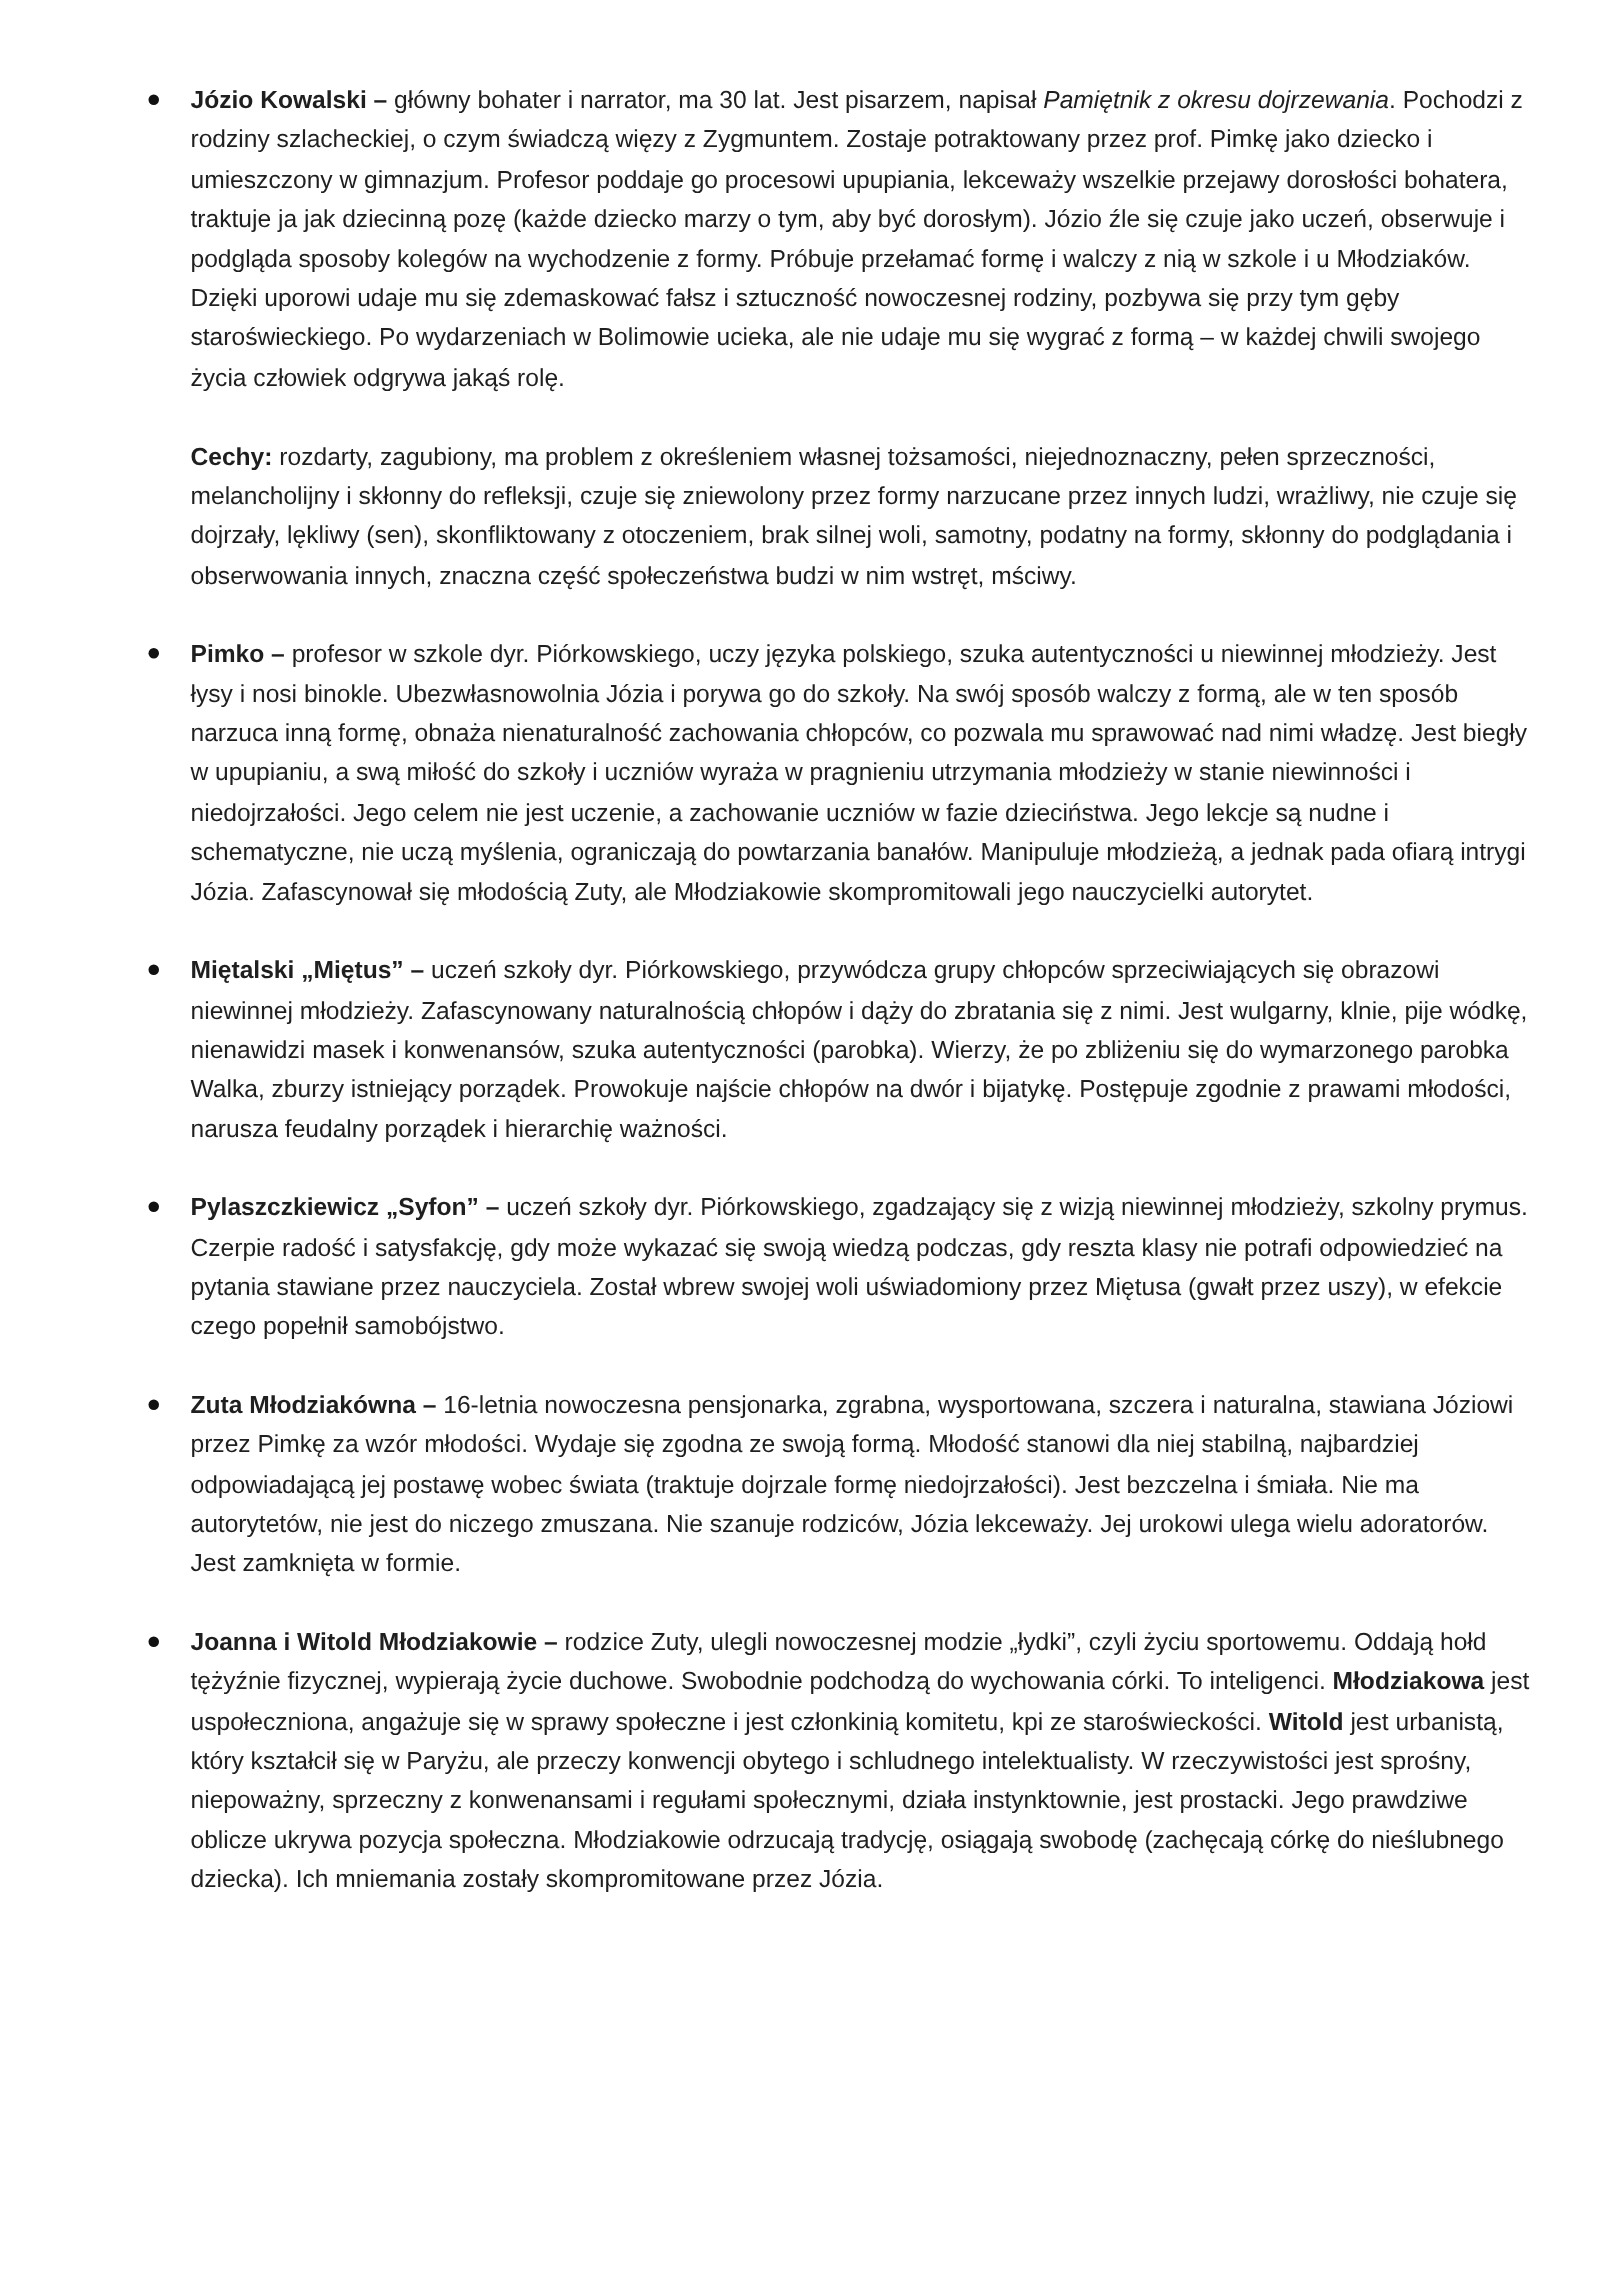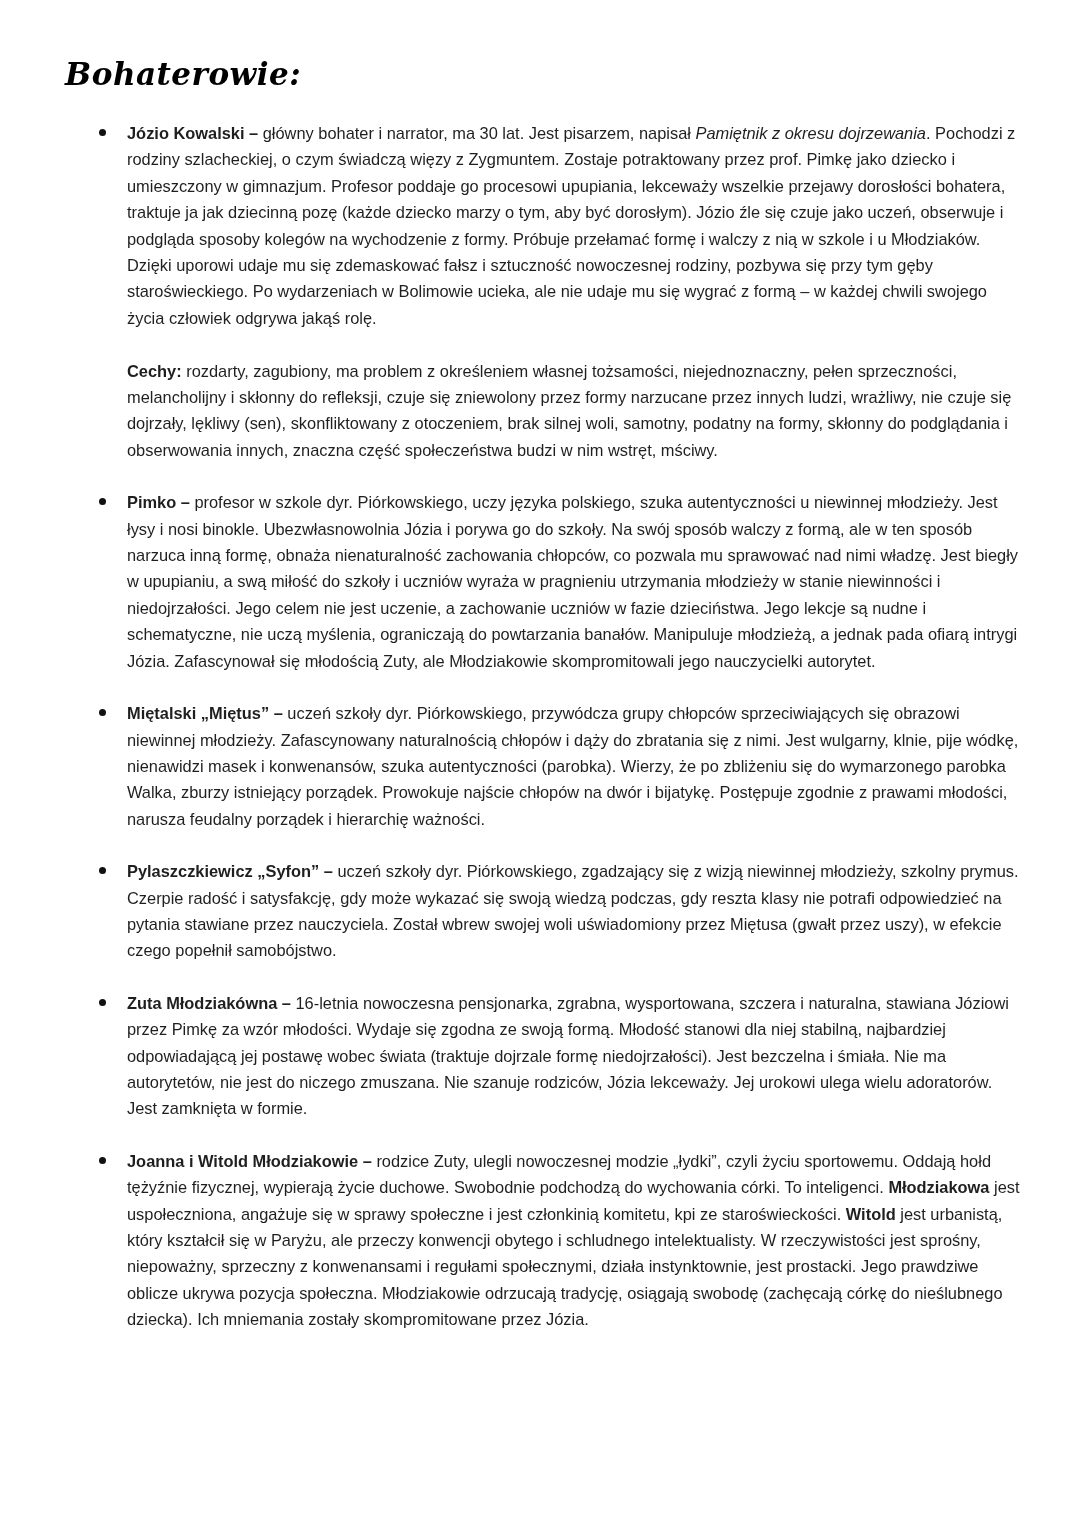--- a/index.html
+++ b/index.html
@@ -47,21 +47,20 @@
   }
   p.para { margin: 0; }
   p.para + p.para { margin-top: 26.4px; }
   strong { font-weight: 700; }
   em { }
 </style>
 </head>
 <body>
 
 <div class="page">
-  <h1 class="doc-title">Bohaterowie:</h1>
   <ul class="char-list">
       <li>
         <span class="marker"></span>
         <p class="para"><strong>Józio Kowalski – </strong><span>główny bohater i narrator, ma 30 lat. Jest pisarzem, napisał </span><em>Pamiętnik z okresu dojrzewania</em><span>. Pochodzi z rodziny szlacheckiej, o czym świadczą więzy z Zygmuntem. Zostaje potraktowany przez prof. Pimkę jako dziecko i umieszczony w gimnazjum. Profesor poddaje go procesowi upupiania, lekceważy wszelkie przejawy dorosłości bohatera, traktuje ja jak dziecinną pozę (każde dziecko marzy o tym, aby być dorosłym). Józio źle się czuje jako uczeń, obserwuje i podgląda sposoby kolegów na wychodzenie z formy. Próbuje przełamać formę i walczy z nią w szkole i u Młodziaków. Dzięki uporowi udaje mu się zdemaskować fałsz i sztuczność nowoczesnej rodziny, pozbywa się przy tym gęby staroświeckiego. Po wydarzeniach w Bolimowie ucieka, ale nie udaje mu się wygrać z formą – w każdej chwili swojego życia człowiek odgrywa jakąś rolę.</span></p>
         <p class="para"><strong>Cechy: </strong><span>rozdarty, zagubiony, ma problem z określeniem własnej tożsamości, niejednoznaczny, pełen sprzeczności, melancholijny i skłonny do refleksji, czuje się zniewolony przez formy narzucane przez innych ludzi, wrażliwy, nie czuje się dojrzały, lękliwy (sen), skonfliktowany z otoczeniem, brak silnej woli, samotny, podatny na formy, skłonny do podglądania i obserwowania innych, znaczna część społeczeństwa budzi w nim wstręt, mściwy.</span></p>
       </li>
       <li>
         <span class="marker"></span>
         <p class="para"><strong>Pimko – </strong><span>profesor w szkole dyr. Piórkowskiego, uczy języka polskiego, szuka autentyczności u niewinnej młodzieży. Jest łysy i nosi binokle. Ubezwłasnowolnia Józia i porywa go do szkoły. Na swój sposób walczy z formą, ale w ten sposób narzuca inną formę, obnaża nienaturalność zachowania chłopców, co pozwala mu sprawować nad nimi władzę. Jest biegły w upupianiu, a swą miłość do szkoły i uczniów wyraża w pragnieniu utrzymania młodzieży w stanie niewinności i niedojrzałości. Jego celem nie jest uczenie, a zachowanie uczniów w fazie dzieciństwa. Jego lekcje są nudne i schematyczne, nie uczą myślenia, ograniczają do powtarzania banałów. Manipuluje młodzieżą, a jednak pada ofiarą intrygi Józia. Zafascynował się młodością Zuty, ale Młodziakowie skompromitowali jego nauczycielki autorytet.</span></p>
       </li>

